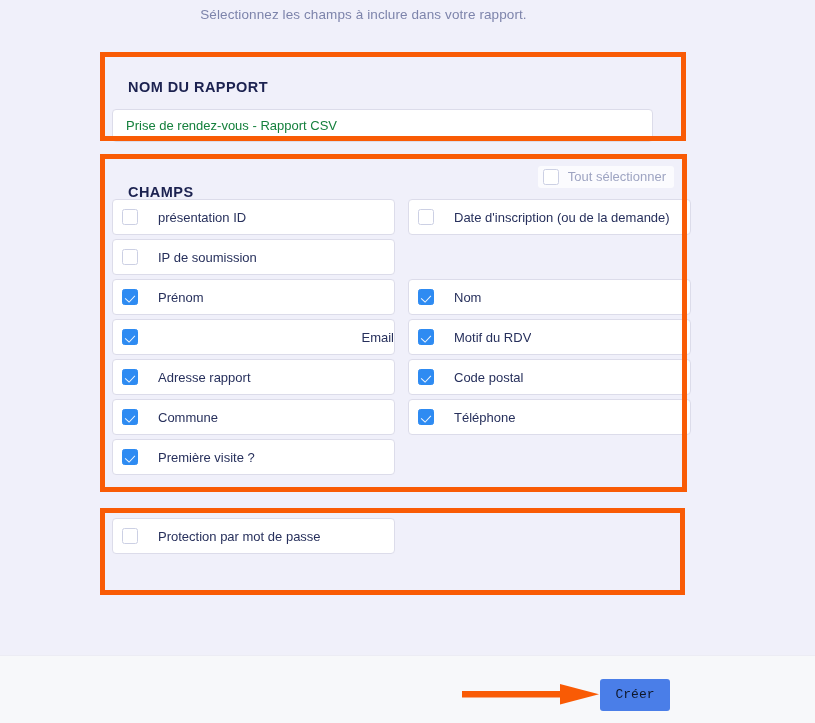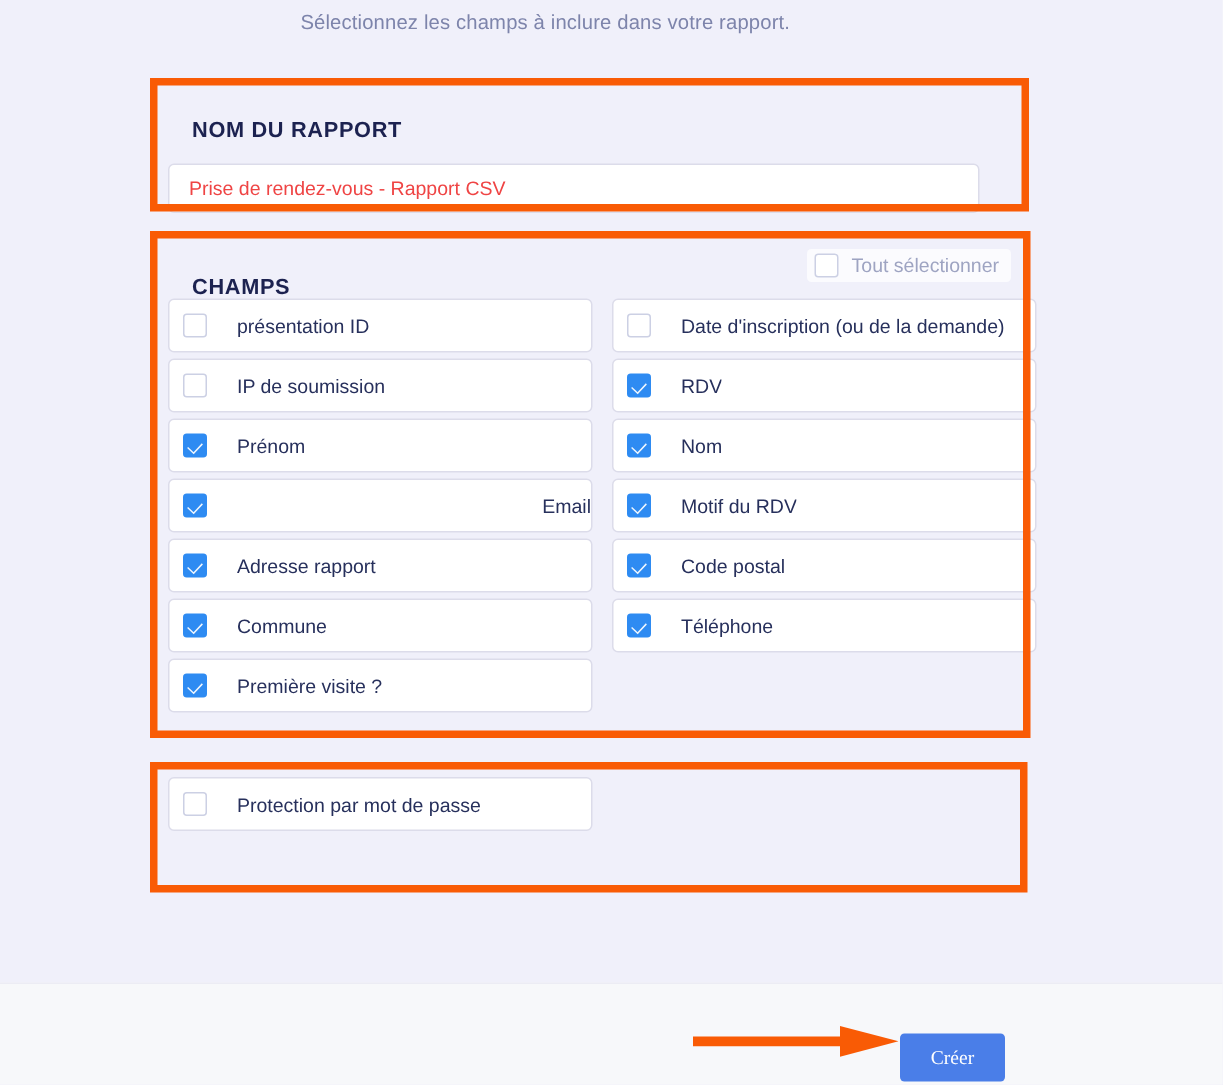--- a/index.html
+++ b/index.html
@@ -75,21 +75,21 @@
   .text-input {
     display: block;
     width: 541px;
     height: 33px;
     background: #ffffff;
     border: 1px solid #dcdcea;
     border-radius: 4px;
     padding: 0 13px;
     font-family: "Liberation Sans", sans-serif;
     font-size: 13px;
-    color: #ef4444;
+    color: #15803d;
     outline: none;
   }
 
   
   #section-fields { left: 112px; top: 166px; width: 562px; }
   .fields-header {
     position: relative;
     height: 22px;
     margin-bottom: 11px;
   }
@@ -177,28 +177,28 @@
     left: 0;
     top: 655px;
     width: 815px;
     height: 68px;
     background: #f7f8fa;
     border-top: 1px solid #ececf4;
   }
   .btn-create {
     position: absolute;
     left: 600px;
-    top: 33px;
+    top: 23px;
     width: 70px;
     height: 32px;
     background: #4a7ee8;
-    color: #ffffff;
+    color: #0f172a;
     border: none;
     border-radius: 3px;
-    font-family: Liberation Serif, serif;
+    font-family: Liberation Mono, monospace;
     font-size: 13px;
     cursor: pointer;
     padding: 0;
     line-height: 32px;
     text-align: center;
   }
 
   
   .arrow {
     position: absolute;
@@ -237,24 +237,20 @@
             <span class="label">présentation ID</span>
           </div>
           <div class="field-row" style="grid-column: 2;">
             <span class="cb"></span>
             <span class="label">Date d'inscription (ou de la demande)</span>
           </div>
           <div class="field-row" style="grid-column: 1;">
             <span class="cb"></span>
             <span class="label">IP de soumission</span>
           </div>
-          <div class="field-row" style="grid-column: 2;">
-            <span class="cb checked"></span>
-            <span class="label">RDV</span>
-          </div>
           <div class="field-row" style="grid-column: 1;">
             <span class="cb checked"></span>
             <span class="label">Prénom</span>
           </div>
           <div class="field-row" style="grid-column: 2;">
             <span class="cb checked"></span>
             <span class="label">Nom</span>
           </div>
           <div class="field-row" style="grid-column: 1; justify-content: space-between;">
             <span class="cb checked"></span>

